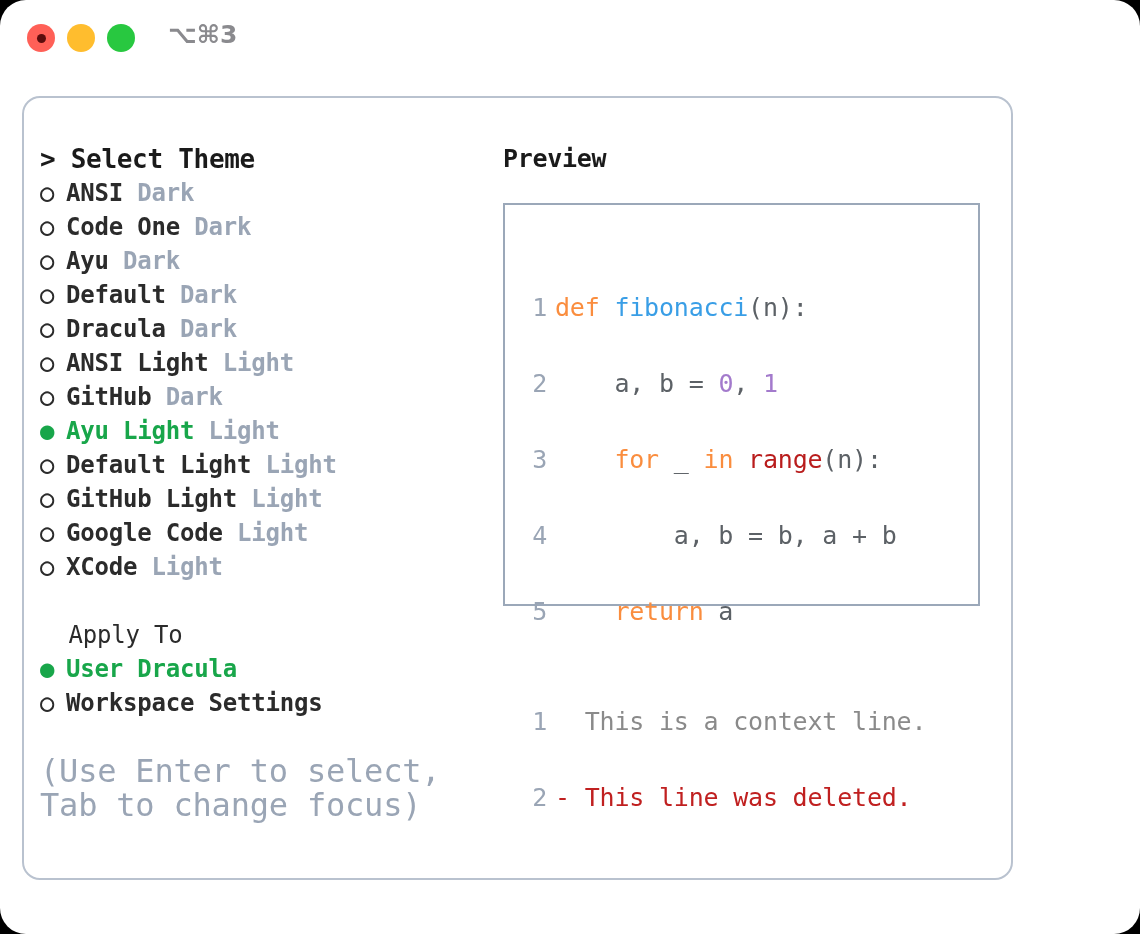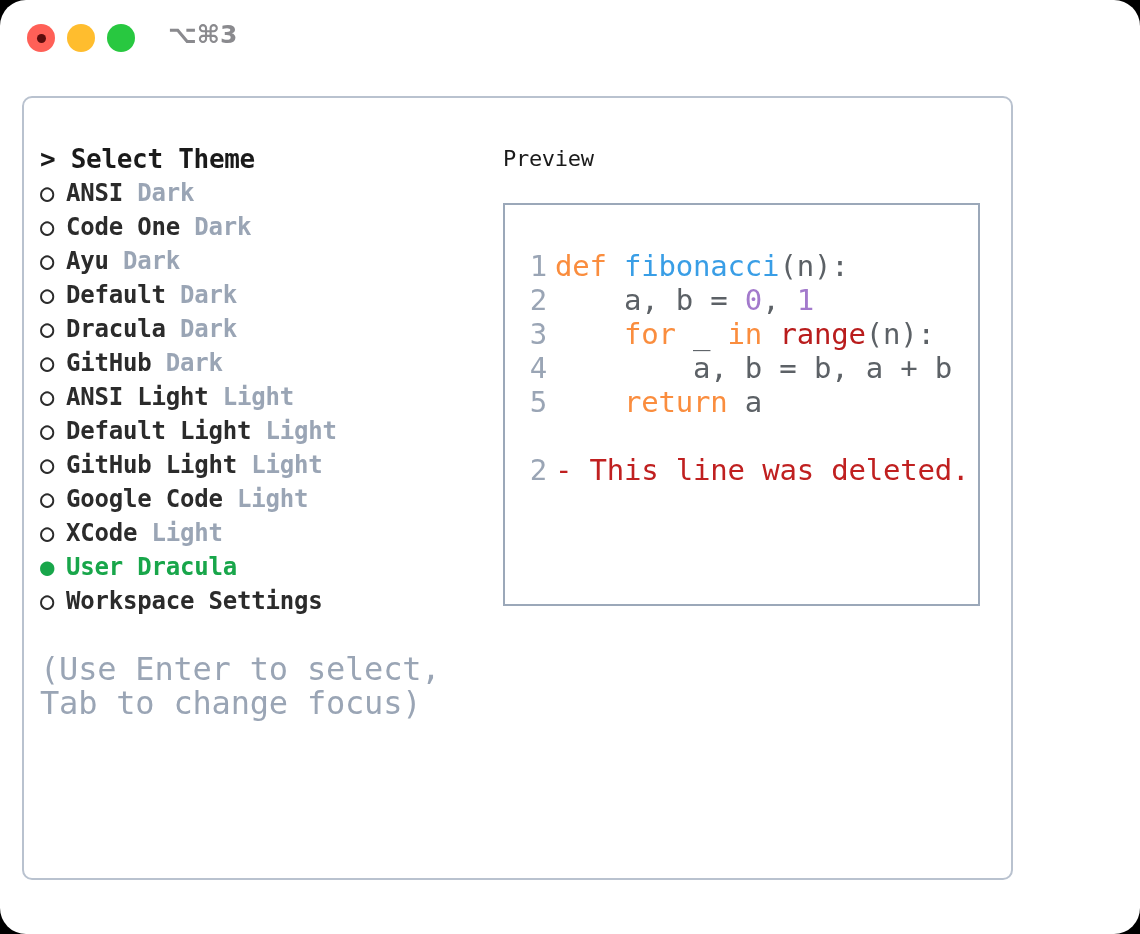--- a/index.html
+++ b/index.html
@@ -74,21 +74,21 @@
   }
 
   
   .panel {
     position: absolute;
     left: 22px;
     top: 96px;
     width: 991px;
     height: 784px;
     border: 2px solid #B9C2CF;
-    border-radius: 10px;
+    border-radius: 18px;
     box-sizing: border-box;
     background: #ffffff;
   }
 
   
   .left-col {
     position: absolute;
     left: 16px;
     top: 44px;
     width: 430px;
@@ -143,41 +143,42 @@
   }
 
   
   .right-col {
     position: absolute;
     left: 479px;
     top: 44px;
     width: 490px;
   }
   .preview-title {
-    font-size: 22px;
-    font-weight: 400;
+    font-size: 25px;
+    font-weight: 700;
     color: #1A1A1A;
     line-height: 34px;
     letter-spacing: -0.3px;
   }
   .preview-box {
     margin-top: 27px;
     width: 477px;
     height: 403px;
     border: 2px solid #9BA8B9;
     box-sizing: border-box;
     background: #ffffff;
     padding: 44px 0 0 16px;
   }
   .code-line {
-    font-size: 29px;
+    font-size: 25px;
     line-height: 34px;
     white-space: pre;
     color: #5C6166;
     letter-spacing: -0.2px;
+    margin-top: 42px;
   }
   .lineno {
     display: inline-block;
     width: 26px;
     text-align: right;
     color: #9AA5B5;
     margin-right: 8px;
   }
   .kw   { color: #FA8D3E; }
   .fn   { color: #399EE6; }
@@ -211,28 +212,30 @@
     <div class="left-col">
 
       <div class="prompt-title">&gt; Select Theme</div>
 
       <div id="theme-list">
           <div class="theme-row"><span class="marker">○</span><span class="name">ANSI</span><span> </span><span class="tag">Dark</span></div>
           <div class="theme-row"><span class="marker">○</span><span class="name">Code One</span><span> </span><span class="tag">Dark</span></div>
           <div class="theme-row"><span class="marker">○</span><span class="name">Ayu</span><span> </span><span class="tag">Dark</span></div>
           <div class="theme-row"><span class="marker">○</span><span class="name">Default</span><span> </span><span class="tag">Dark</span></div>
           <div class="theme-row"><span class="marker">○</span><span class="name">Dracula</span><span> </span><span class="tag">Dark</span></div>
+          <div class="theme-row"><span class="marker">○</span><span class="name">ANSI Light</span><span> </span><span class="tag">Light</span></div>
           <div class="theme-row"><span class="marker">○</span><span class="name">GitHub</span><span> </span><span class="tag">Dark</span></div>
-          <div class="theme-row"><span class="marker">○</span><span class="name">ANSI Light</span><span> </span><span class="tag">Light</span></div>
+          <div class="theme-row selected"><span class="marker">●</span><span class="name">Ayu Light</span><span> </span><span class="tag">Light</span></div>
           <div class="theme-row"><span class="marker">○</span><span class="name">Default Light</span><span> </span><span class="tag">Light</span></div>
           <div class="theme-row"><span class="marker">○</span><span class="name">GitHub Light</span><span> </span><span class="tag">Light</span></div>
           <div class="theme-row"><span class="marker">○</span><span class="name">Google Code</span><span> </span><span class="tag">Light</span></div>
           <div class="theme-row"><span class="marker">○</span><span class="name">XCode</span><span> </span><span class="tag">Light</span></div>
         </div>
 
+      <div class="section-head">  Apply To</div>
 
       <div id="apply-list">
           <div class="apply-row selected"><span class="marker">●</span><span class="name">User Dracula</span></div>
           <div class="apply-row"><span class="marker">○</span><span class="name">Workspace Settings</span></div>
         </div>
 
       <div class="hint">(Use Enter to select, Tab to change focus)</div>
     </div>
 
     <div class="right-col">
@@ -241,19 +244,20 @@
       <div class="preview-box">
         <div id="code-block">
             <div class="code-line"><span class="lineno">1</span><span class="kw">def</span><span class="plain"> </span><span class="fn">fibonacci</span><span class="punc">(n):</span></div>
             <div class="code-line"><span class="lineno">2</span><span class="plain">    a, b = </span><span class="num">0</span><span class="plain">, </span><span class="num">1</span></div>
             <div class="code-line"><span class="lineno">3</span><span class="plain">    </span><span class="kw">for</span><span class="plain"> _ </span><span class="kw">in</span><span class="plain"> </span><span class="bi">range</span><span class="punc">(n):</span></div>
             <div class="code-line"><span class="lineno">4</span><span class="plain">        a, b = b, a + b</span></div>
             <div class="code-line"><span class="lineno">5</span><span class="plain">    </span><span class="kw">return</span><span class="plain"> a</span></div>
           </div>
         <div class="spacer-line"></div>
         <div id="diff-block">
+            <div class="code-line"><span class="lineno">1</span><span class="diff-ctx">  </span><span class="diff-ctx">This is a context line.</span></div>
             <div class="code-line"><span class="lineno">2</span><span class="diff-del">- </span><span class="diff-del">This line was deleted.</span></div>
           </div>
       </div>
     </div>
 
   </div>
 </div>
 
 </body></html>

